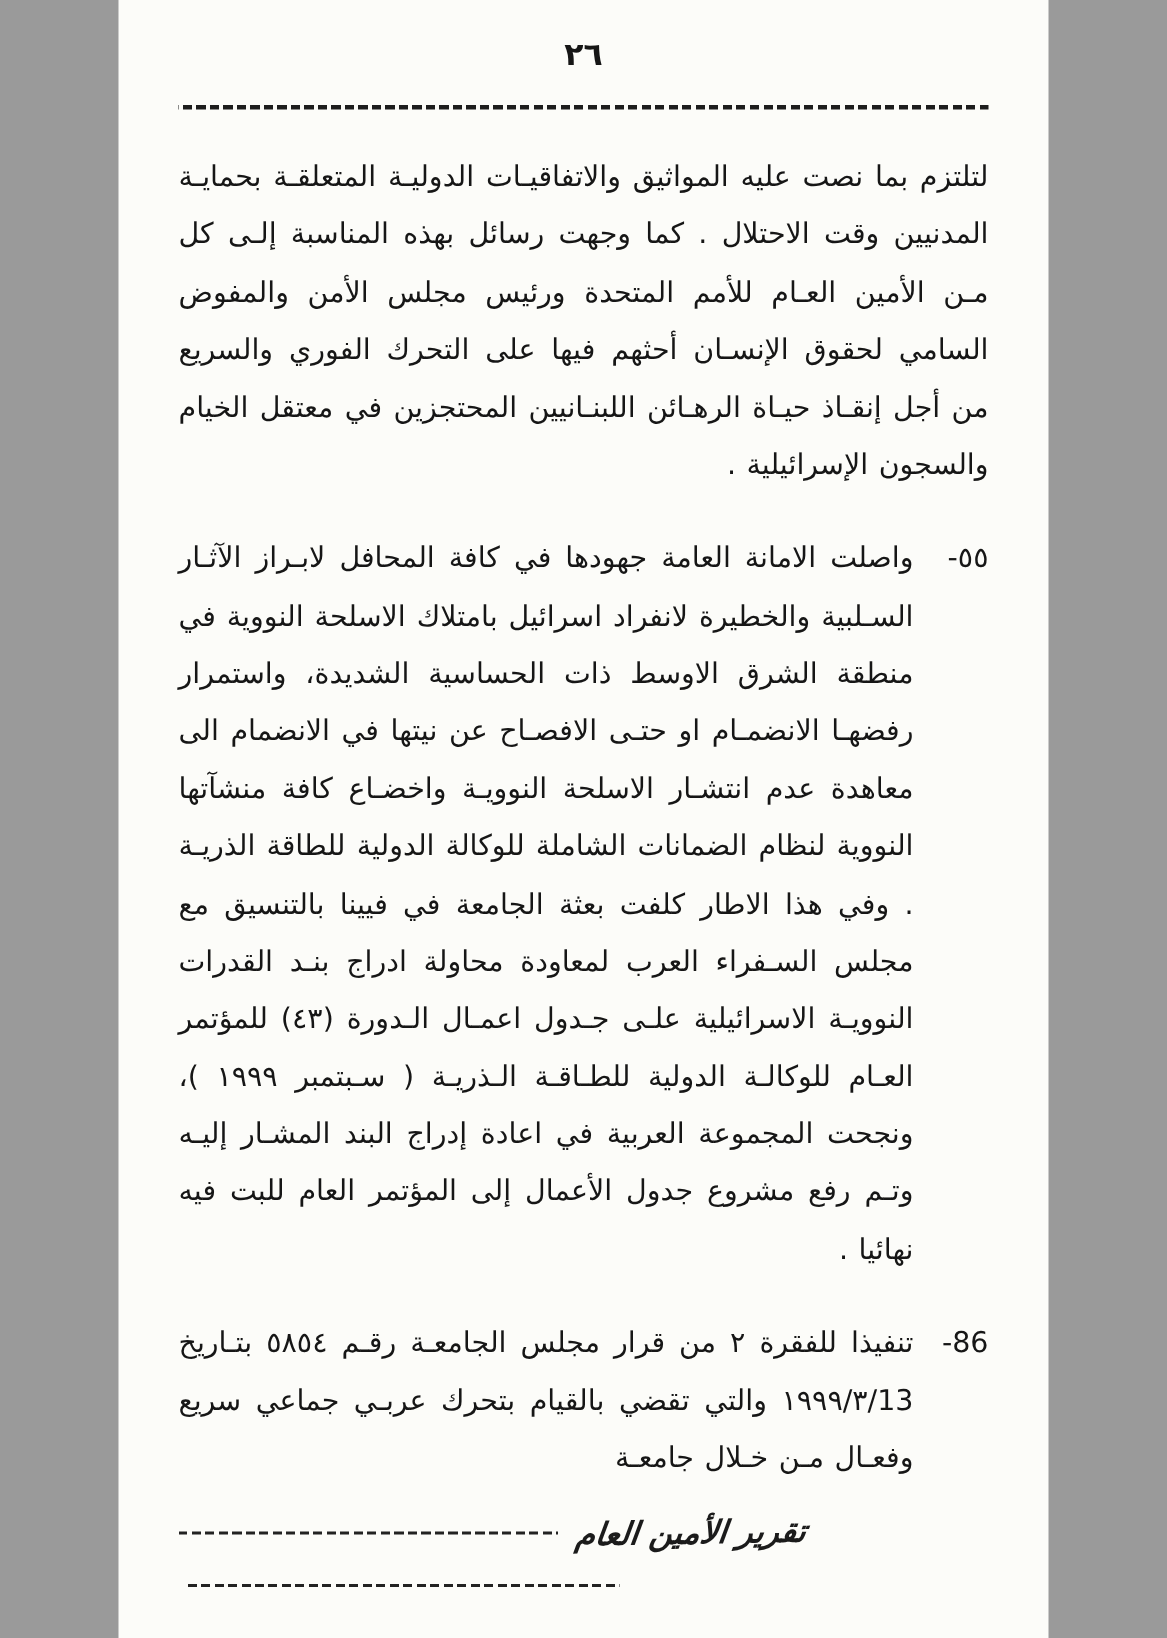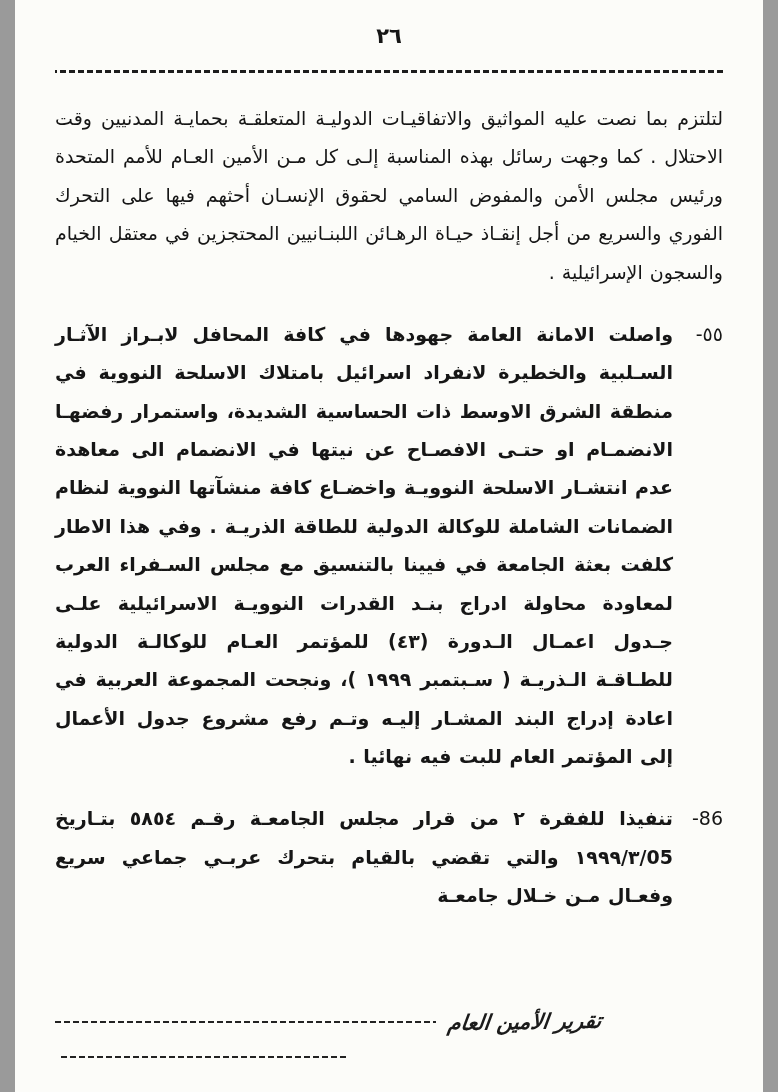--- a/index.html
+++ b/index.html
@@ -1,19 +1,19 @@
 <!DOCTYPE html>
 <html lang="ar" dir="rtl"><head>
 <meta charset="utf-8">
 <style>
   * { margin: 0; padding: 0; box-sizing: border-box; }
   html, body { background: #9a9a9a; }
   .page {
     position: relative;
-    width: 748px;
+    width: 620px;
     height: 1092px;
     margin: 0 auto;
     background: #fcfcf9;
     color: #161616;
     font-family: "DejaVu Sans", sans-serif;
     direction: rtl;
     padding: 20px 40px 0 40px;
     overflow: hidden;
   }
   .page-number {
@@ -44,21 +44,21 @@
     text-underline-offset: 7px;
     text-decoration-thickness: 1.5px;
   }
   .heading-justified { text-align: justify; }
   .list-item { display: flex; margin-top: 24px; }
   .marker {
     flex: 0 0 50px;
     font-size: 19px;
     line-height: 2.02;
   }
-  .item-text { flex: 1; font-weight: bold; }
+  .item-text { flex: 1; }
   .footer {
     position: absolute;
     left: 40px;
     right: 42px;
     bottom: 58px;
     display: flex;
     direction: ltr;
     align-items: center;
     padding-right: 120px;
   }
@@ -98,21 +98,21 @@
 
 
   <div class="list-item">
     <span class="marker">٥٥-</span>
     <p class="para item-text">واصلت الامانة العامة جهودها في كافة المحافل لابـراز الآثـار السـلبية والخطيرة لانفراد اسرائيل بامتلاك الاسلحة النووية في منطقة الشرق الاوسط ذات الحساسية الشديدة، واستمرار رفضهـا الانضمـام او حتـى الافصـاح عن نيتها في الانضمام الى معاهدة عدم انتشـار الاسلحة النوويـة واخضـاع كافة منشآتها النووية لنظام الضمانات الشاملة للوكالة الدولية للطاقة الذريـة . وفي هذا الاطار كلفت بعثة الجامعة في فيينا بالتنسيق مع مجلس السـفراء العرب لمعاودة محاولة ادراج بنـد القدرات النوويـة الاسرائيلية علـى جـدول اعمـال الـدورة (٤٣) للمؤتمر العـام للوكالـة الدولية للطـاقـة الـذريـة ( سـبتمبر ١٩٩٩ )، ونجحت المجموعة العربية في اعادة إدراج البند المشـار إليـه وتـم رفع مشروع جدول الأعمال إلى المؤتمر العام للبت فيه نهائيا .</p>
   </div>
 
 
   <div class="list-item">
     <span class="marker">86-</span>
-    <p class="para item-text">تنفيذا للفقرة ٢ من قرار مجلس الجامعـة رقـم ٥٨٥٤ بتـاريخ ١٩٩٩/٣/05 والتي تقضي بالقيام بتحرك عربـي جماعي سريع وفعـال مـن خـلال جامعـة</p>
+    <p class="para item-text">تنفيذا للفقرة ٢ من قرار مجلس الجامعـة رقـم ٥٨٥٤ بتـاريخ ١٩٩٩/٣/13 والتي تقضي بالقيام بتحرك عربـي جماعي سريع وفعـال مـن خـلال جامعـة</p>
   </div>
 
   <div class="footer">
     <div class="footer-dashes"></div>
     <div class="footer-note">تقرير الأمين العام</div>
   </div>
 
   <div class="footer-rule2"></div>
 
 </div>

